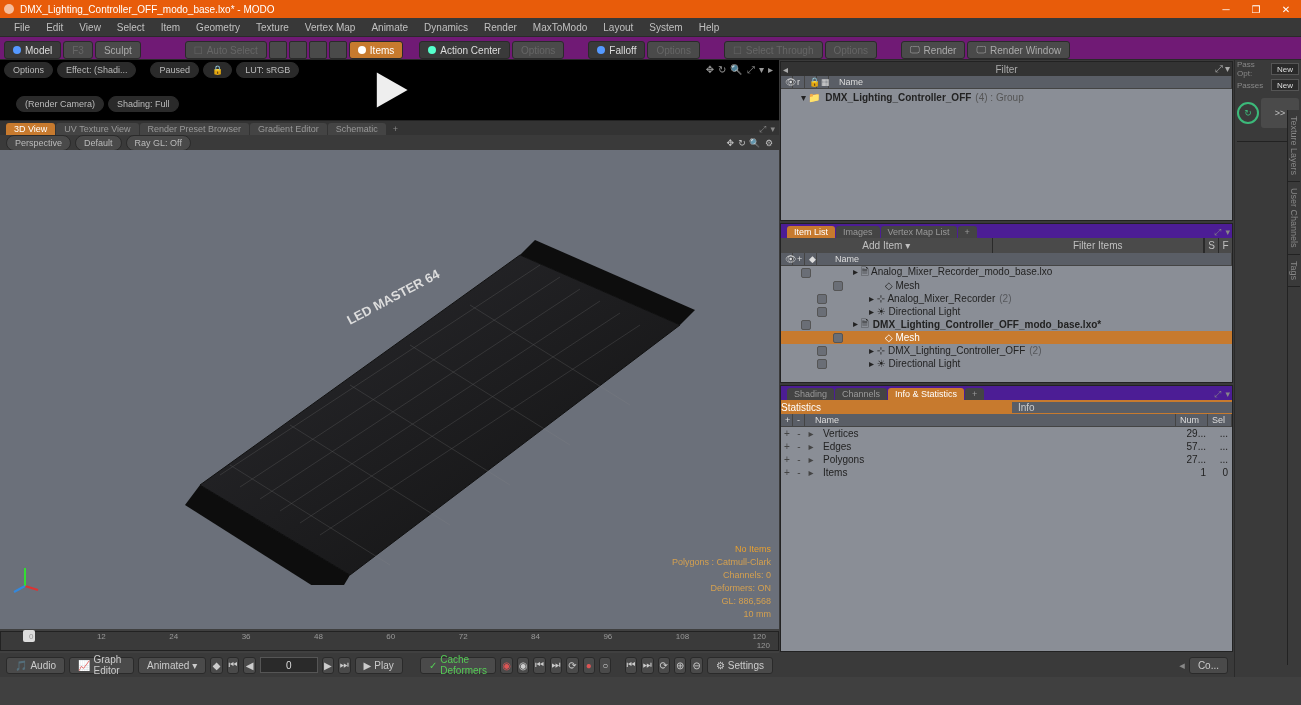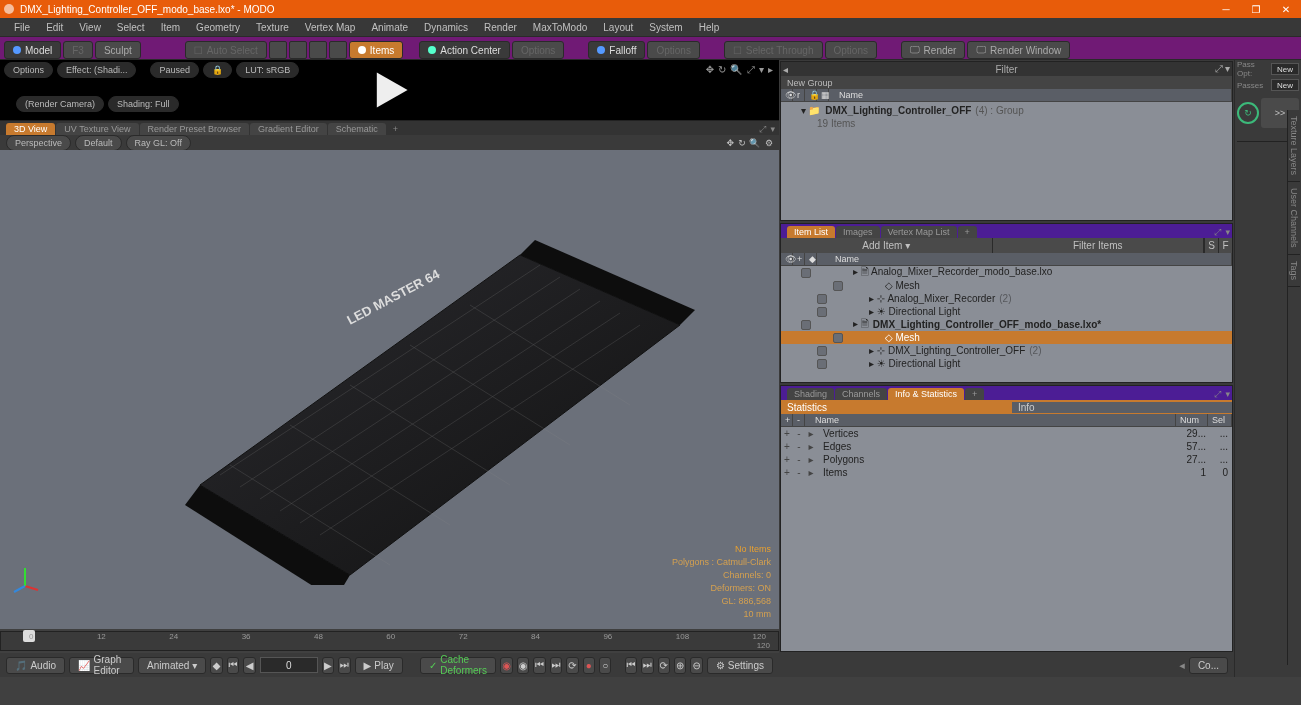--- a/index.html
+++ b/index.html
@@ -66,21 +66,21 @@
 
 .addbar{height:15px;background:#4a4a4a;display:flex;font-size:10px;}
 .addbar .half{flex:1;display:flex;align-items:center;justify-content:center;border-right:1px solid #2a2a2a;}
 .addbar .smb{width:14px;display:flex;align-items:center;justify-content:center;border-left:1px solid #2a2a2a;}
 
 .statrow{display:flex;align-items:center;height:13px;font-size:10px;color:#222;}
 .statrow .pm{width:12px;text-align:center;color:#444;}
 .statrow .nm{flex:1;padding-left:6px;}
 .statrow .num{width:30px;text-align:right;padding-right:4px;}
 .stat-hdr{height:14px;background:#c77a2e;color:#fff;display:flex;align-items:center;font-size:10px;}
-.stat-hdr .s1{flex:1;padding-left:6px;} .stat-hdr .s2{width:220px;background:#5a5e66;padding-left:6px;color:#ccc;}
+.stat-hdr .s1{flex:1;padding-left:0;} .stat-hdr .s2{width:220px;background:#5a5e66;padding-left:6px;color:#ccc;}
 
 
 .timeline{height:20px;background:#3a3a3a;position:relative;margin:2px 0;border:1px solid #222;}
 .ticks{position:absolute;left:28px;right:12px;top:0;bottom:0;display:flex;justify-content:space-between;font-size:8px;color:#999;}
 .play-cursor{position:absolute;left:22px;top:-2px;width:12px;height:12px;background:#ddd;border-radius:2px;}
 
 .bottombar{height:24px;background:#3a3a3a;display:flex;align-items:center;padding:0 6px;gap:4px;}
 .bbtn{height:17px;padding:1px 8px;background:#4a4a4a;border:1px solid #2a2a2a;border-radius:3px;font-size:10px;display:flex;align-items:center;gap:3px;color:#ccc;}
 .bbtn.sq{width:18px;padding:0;justify-content:center;}
 .frame-in{width:58px;height:16px;background:#2a2a2a;border:1px solid #555;text-align:center;font-size:10px;color:#ddd;}
@@ -311,36 +311,34 @@
       <div class="pheader">
         <span class="hli">
             <span>◂</span>
           </span>
         <span>Filter</span>
         <span class="hri">
             <span>⤢</span>
             <span>▾</span>
           </span>
       </div>
-      <div style="height:13px;background:#444;font-size:9px;padding-left:6px;display:flex;align-items:center;color:#bbb;">New Group</div>
       <div class="colhdr">
         <div class="c" style="width:12px;">👁</div>
           <div class="c" style="width:12px;">r</div>
         <div class="c" style="width:12px;">🔒</div>
           <div class="c" style="width:12px;">▦</div>
         <div class="c" style="flex:1;padding-left:10px;">Name</div>
       </div>
       <div class="pbody">
         <div class="tree">
           <div class="row indent1">
             <span>▾ 📁</span>
               <b>DMX_Lighting_Controller_OFF</b> 
               <span style="color:#555;">(4) : Group</span>
           </div>
-          <div class="row indent2" style="color:#555;">19 Items</div>
         </div>
       </div>
     </div>
 
     <div class="panel" style="height:160px;">
       <div class="tabstrip" id="iltabs">
       <span class="tab act">Item List</span>
           <span class="tab">Images</span>
           <span class="tab">Vertex Map List</span>
           <span class="tab">+</span>

